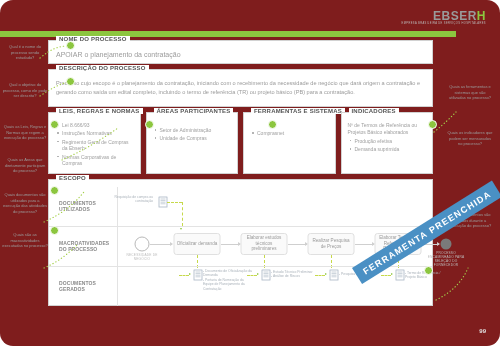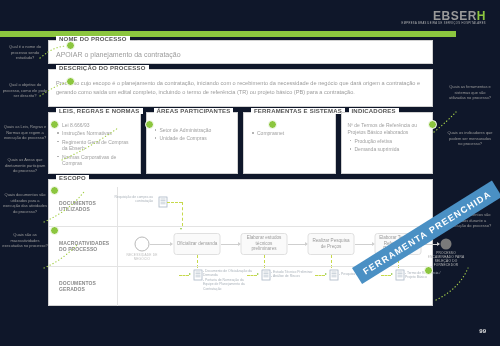--- a/index.html
+++ b/index.html
@@ -1,17 +1,17 @@
 <!DOCTYPE html>
 <html><head>
 <meta charset="utf-8">
 <style>
   html,body{margin:0;padding:0;background:#ffffff;}
   body{width:500px;height:346px;overflow:hidden;font-family:"Liberation Sans",sans-serif;color:#6b6b6b;}
-  #page{position:relative;width:500px;height:346px;background:#0f172a;}
+  #page{position:relative;width:500px;height:346px;background:#7f1d1d;border-radius:13px;}
 
   
   .logo{position:absolute;right:14px;top:10px;text-align:right;line-height:1;}
   .logo-main{font-size:12px;font-weight:bold;letter-spacing:.5px;color:#9a9a9a;}
   .logo-main .h{color:#8cc63f;}
   .logo-sub{font-size:2.6px;letter-spacing:.4px;color:#bdbdbd;margin-top:1px;}
   .greenbar{position:absolute;left:0;top:31px;width:456px;height:6px;background:#8cc63f;}
 
   
   .card{position:absolute;left:48px;top:40px;width:385px;}

